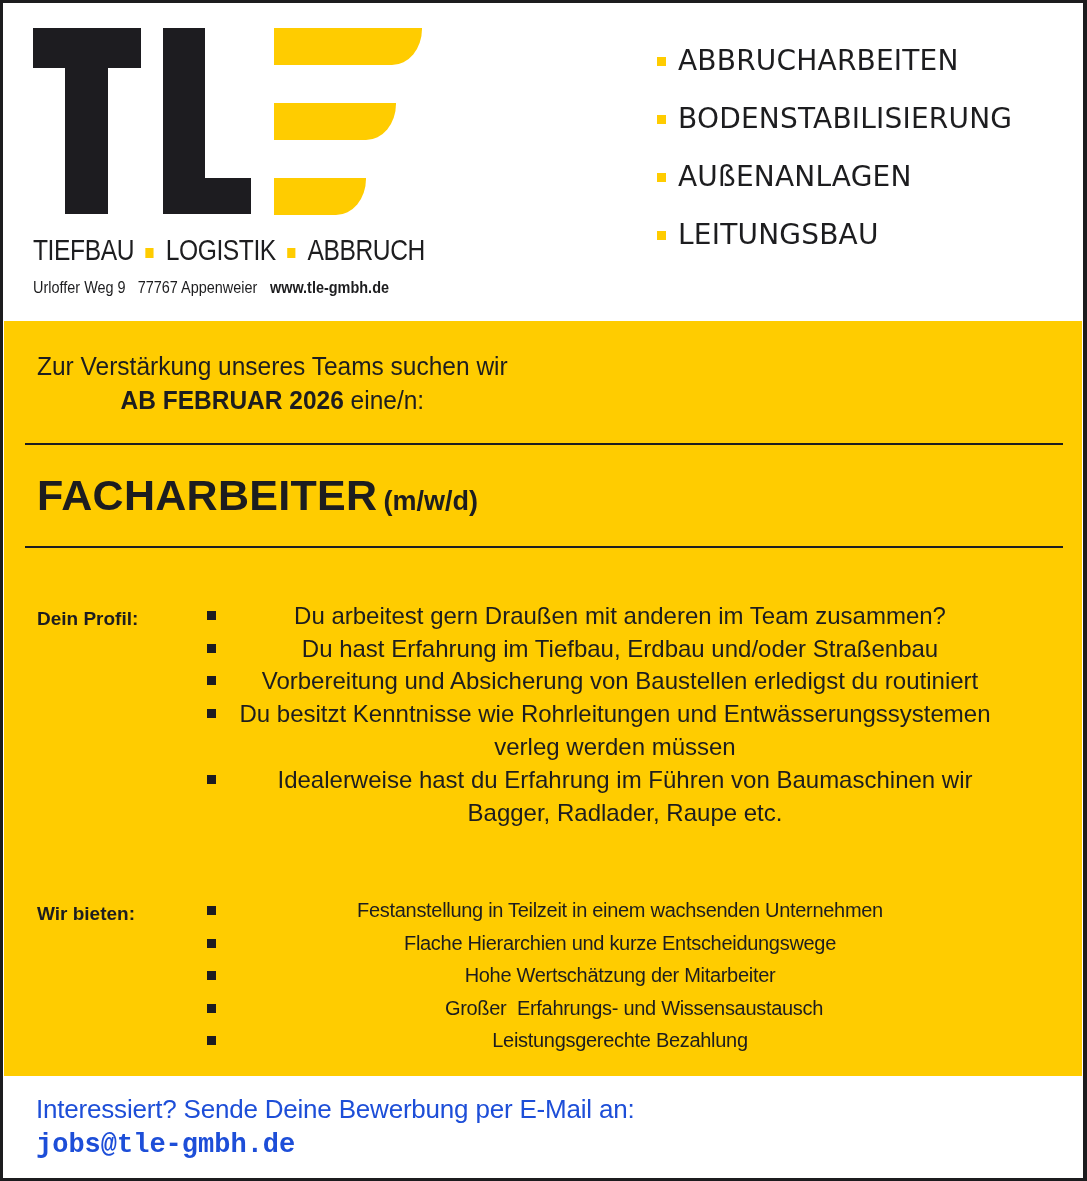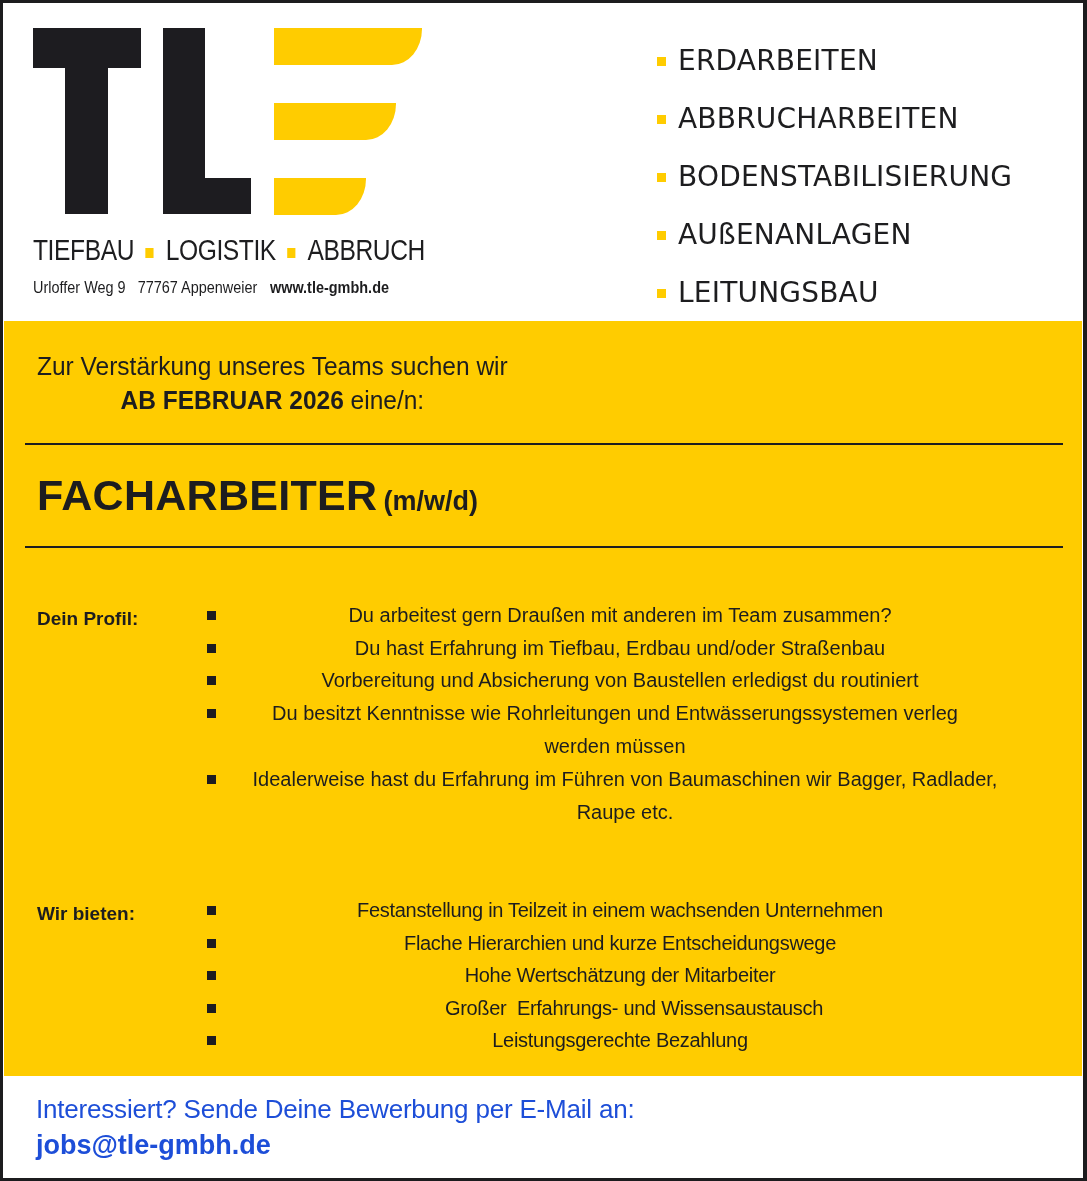--- a/index.html
+++ b/index.html
@@ -56,31 +56,31 @@
   .jobtitle .sub { font-size: 27px; margin-left: 6px; }
 
   .section { position: absolute; left: 33px; }
   .section .label {
     position: absolute; left: 0; top: 8px; font-family: "Liberation Sans", sans-serif;
     font-weight: bold; font-size: 19px; color: #1d1d1f; white-space: nowrap;
   }
   .section ul { position: absolute; left: 166px; top: 0; list-style: none; width: 800px; }
   .section li {
     position: relative; padding-left: 34px; font-family: "Liberation Sans", sans-serif;
-    font-size: 20px; line-height: 33.5px; color: #1d1d1f; margin-top: -1px;
+    font-size: 24px; line-height: 33.5px; color: #1d1d1f; margin-top: -1px;
   }
   .section li .bullet {
     position: absolute; left: 4px; top: 12px; width: 9px; height: 9px; background: #1d1c20;
   }
   .offer li { font-size: 20px; letter-spacing: -0.3px; }
 
   
   .footer { position: absolute; left: 33px; top: 1088px; font-family: "Liberation Sans", sans-serif; color: #1d4ed8; }
   .footer .cta { font-size: 26px; line-height: 36px; white-space: nowrap; letter-spacing: -0.2px; }
-  .footer .mail { font-size: 27px; line-height: 36px; font-weight: bold; }
+  .footer .mail { font-size: 27px; line-height: 36px; font-weight: bold; font-family: Liberation Mono, monospace; }
 </style>
 </head>
 <body>
 
 <div class="frame">
 
   <div class="logo">
 
     <div class="blk" style="left:30px;top:25px;width:108px;height:40px;"></div>
     <div class="blk" style="left:62px;top:25px;width:43px;height:186px;"></div>
@@ -100,24 +100,20 @@
     <span class="sq"></span>
     <span>ABBRUCH</span>
   </div>
 
   <div class="address">
     <span style="white-space:pre;">Urloffer Weg 9   77767 Appenweier</span>
     <span class="web">www.tle-gmbh.de</span>
   </div>
 
   <ul class="services">
-    <li>
-        <span class="sq"></span>
-        <span>ERDARBEITEN</span>
-      </li>
     <li>
         <span class="sq"></span>
         <span>ABBRUCHARBEITEN</span>
       </li>
     <li>
         <span class="sq"></span>
         <span>BODENSTABILISIERUNG</span>
       </li>
     <li>
         <span class="sq"></span>

